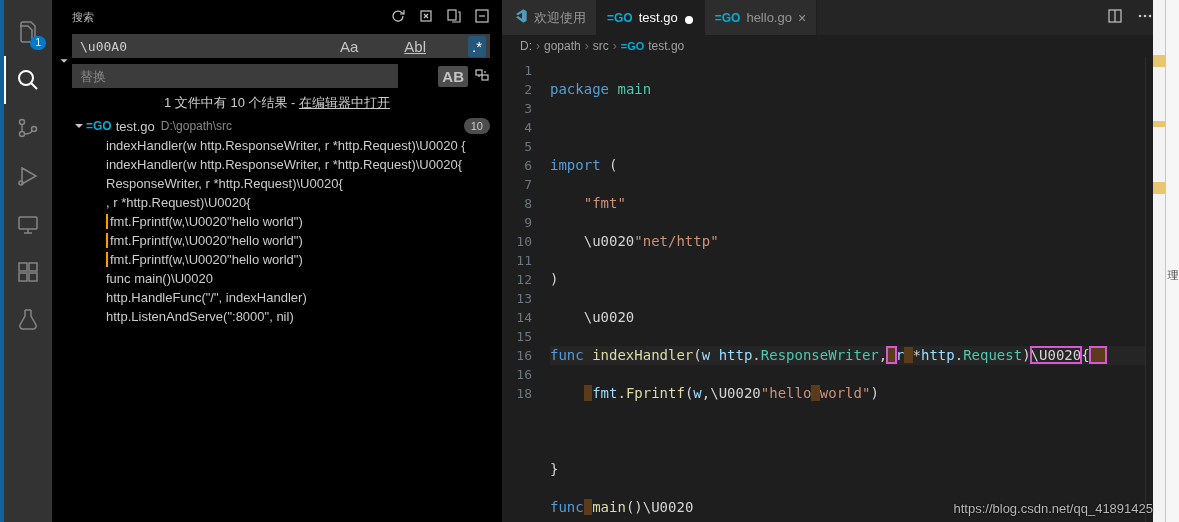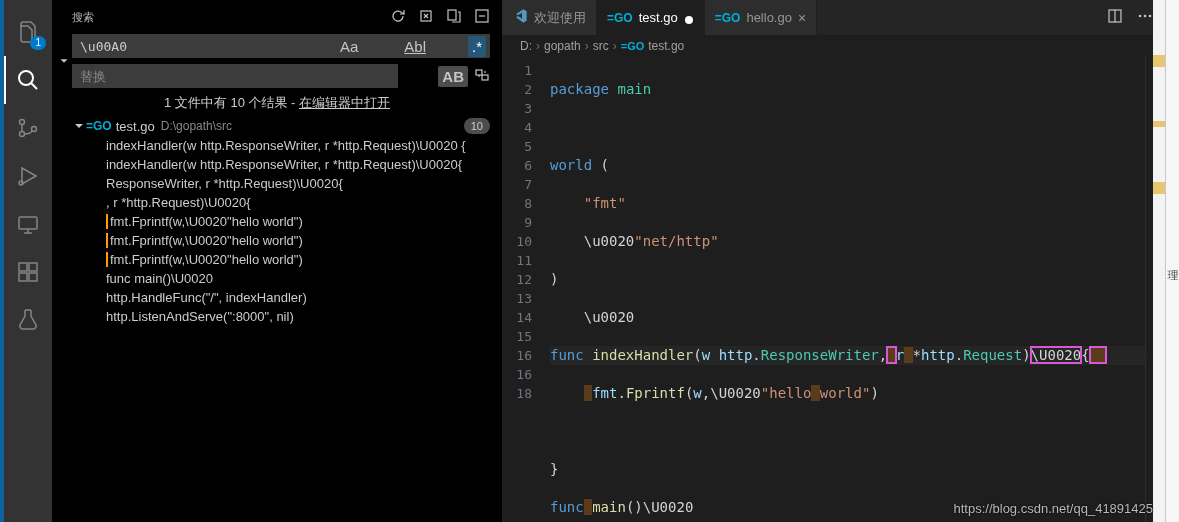--- a/index.html
+++ b/index.html
@@ -485,21 +485,21 @@
         <div>14</div>
         <div>15</div>
       <div>16</div>
         <div>16</div>
         <div>18</div>
     </div>
 
     <div class="code">
 <div class="line"><span class="kw">package</span> <span class="pkg">main</span></div>
 <div class="line"> </div>
-<div class="line"><span class="kw">world</span> <span class="pl">(</span></div>
+<div class="line"><span class="kw">import</span> <span class="pl">(</span></div>
 <div class="line">    <span class="str">"fmt"</span></div>
 <div class="line">    <span class="ws">\u0020</span><span class="str">"net/http"</span></div>
 <div class="line"><span class="pl">)</span></div>
 <div class="line">    <span class="ws">\u0020</span></div>
 <div class="line current"><span class="kw">func</span> <span class="fn">indexHandler</span><span class="pl">(</span><span class="id">w</span> <span class="id">http</span>.<span class="pkg">ResponseWriter</span><span class="pl">,</span><span class="hl-find box-pink"> </span><span class="id">r</span><span class="hl-find"> </span><span class="pl">*</span><span class="id">http</span>.<span class="pkg">Request</span><span class="pl">)</span><span class="ws box-pink">\U0020</span><span class="pl">{</span><span class="hl-find box-pink">  </span></div>
 <div class="line">    <span class="hl-find"> </span><span class="id">fmt</span>.<span class="fn">Fprintf</span><span class="pl">(</span><span class="id">w</span><span class="pl">,</span><span class="ws">\U0020</span><span class="str">"hello</span><span class="hl-find"> </span><span class="str">world"</span><span class="pl">)</span></div>
 <div class="line"> </div>
 <div class="line"><span class="pl">}</span></div>
 <div class="line"><span class="kw">func</span><span class="hl-find"> </span><span class="fn">main</span><span class="pl">()</span><span class="ws">\U0020</span></div>
 

